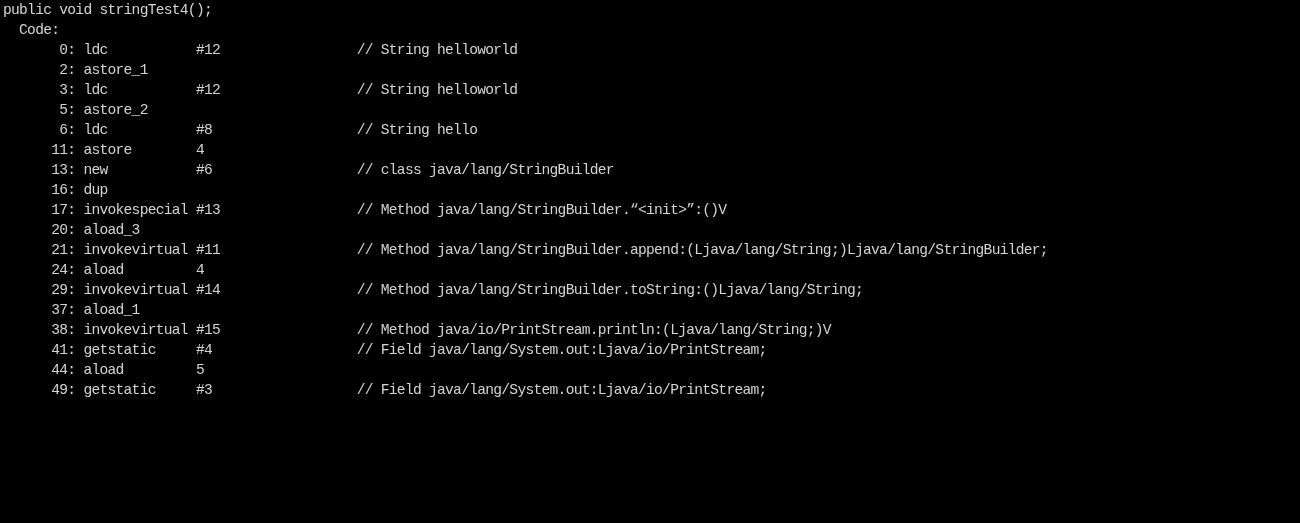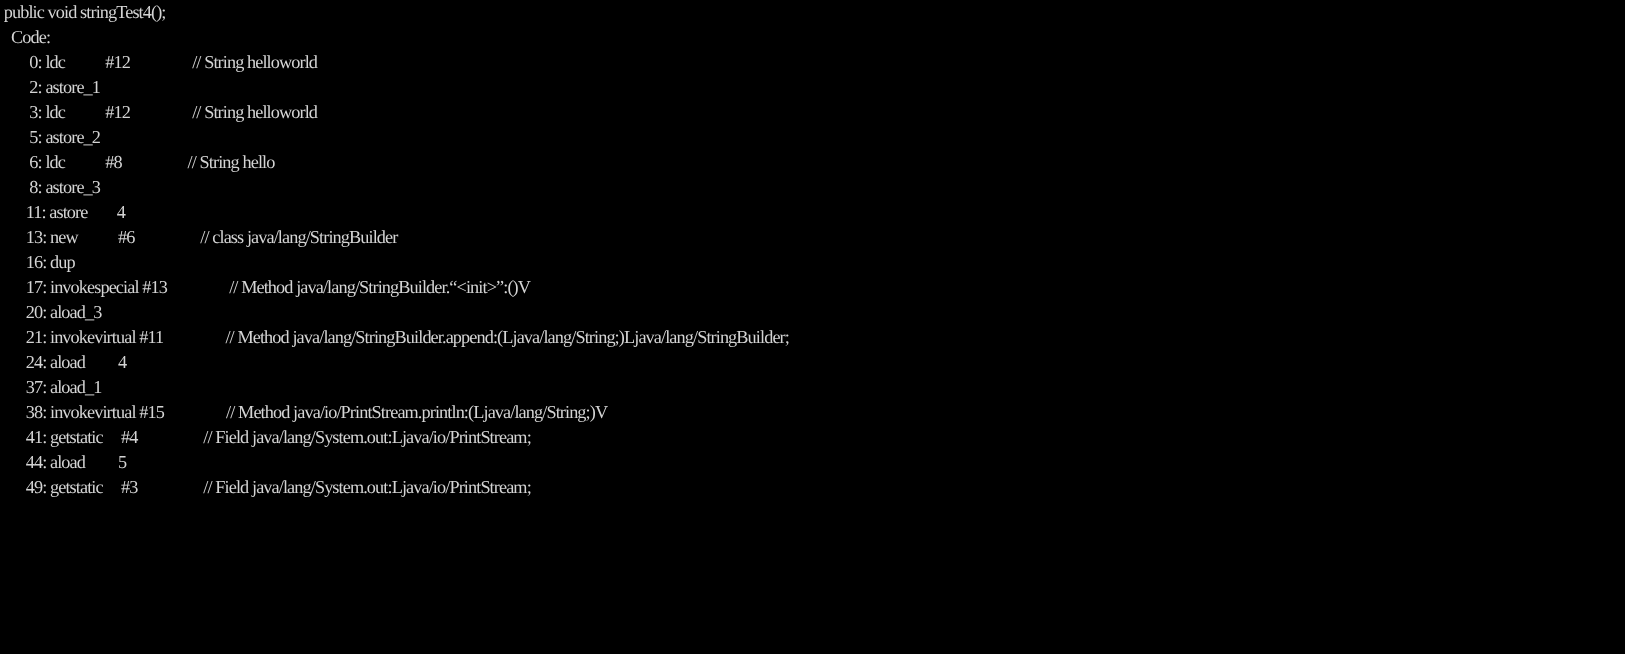--- a/index.html
+++ b/index.html
@@ -11,21 +11,21 @@
     width: 1300px;
     height: 523px;
     overflow: hidden;
   }
   #terminal {
     position: relative;
     width: 1300px;
     height: 523px;
     background: #000000;
     color: #d6d6d6;
-    font-family: Liberation Serif, serif;
+    font-family: Liberation Mono, monospace;
     font-size: 14.6px;
     line-height: 20px;
     letter-spacing: -0.72px;
     overflow: hidden;
     box-sizing: border-box;
     padding: 0;
   }
   .line {
     display: block;
     white-space: pre;
@@ -41,27 +41,27 @@
 
 <div id="terminal">
   <div id="code-listing">
       <div class="line">public void stringTest4();</div>
       <div class="line">  Code:</div>
       <div class="line">       0: ldc           #12                 // String helloworld</div>
       <div class="line">       2: astore_1</div>
       <div class="line">       3: ldc           #12                 // String helloworld</div>
       <div class="line">       5: astore_2</div>
       <div class="line">       6: ldc           #8                  // String hello</div>
-      <div class="line">       8: astore_3</div>
       <div class="line">      11: astore        4</div>
       <div class="line">      13: new           #6                  // class java/lang/StringBuilder</div>
       <div class="line">      16: dup</div>
       <div class="line">      17: invokespecial #13                 // Method java/lang/StringBuilder.“&lt;init&gt;”:()V</div>
       <div class="line">      20: aload_3</div>
       <div class="line">      21: invokevirtual #11                 // Method java/lang/StringBuilder.append:(Ljava/lang/String;)Ljava/lang/StringBuilder;</div>
       <div class="line">      24: aload         4</div>
+      <div class="line">      29: invokevirtual #14                 // Method java/lang/StringBuilder.toString:()Ljava/lang/String;</div>
       <div class="line">      37: aload_1</div>
       <div class="line">      38: invokevirtual #15                 // Method java/io/PrintStream.println:(Ljava/lang/String;)V</div>
       <div class="line">      41: getstatic     #4                  // Field java/lang/System.out:Ljava/io/PrintStream;</div>
       <div class="line">      44: aload         5</div>
       <div class="line">      49: getstatic     #3                  // Field java/lang/System.out:Ljava/io/PrintStream;</div>
     </div>
 </div>
 
 </body></html>

